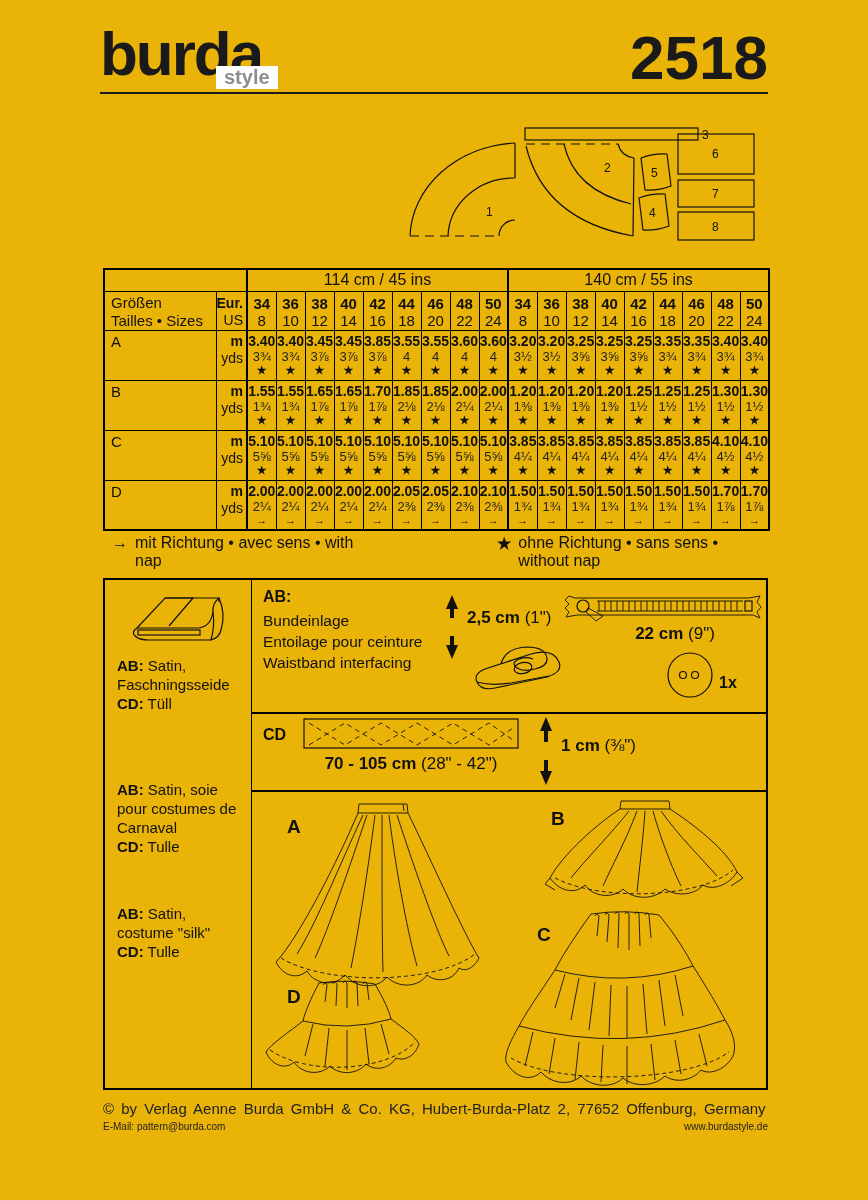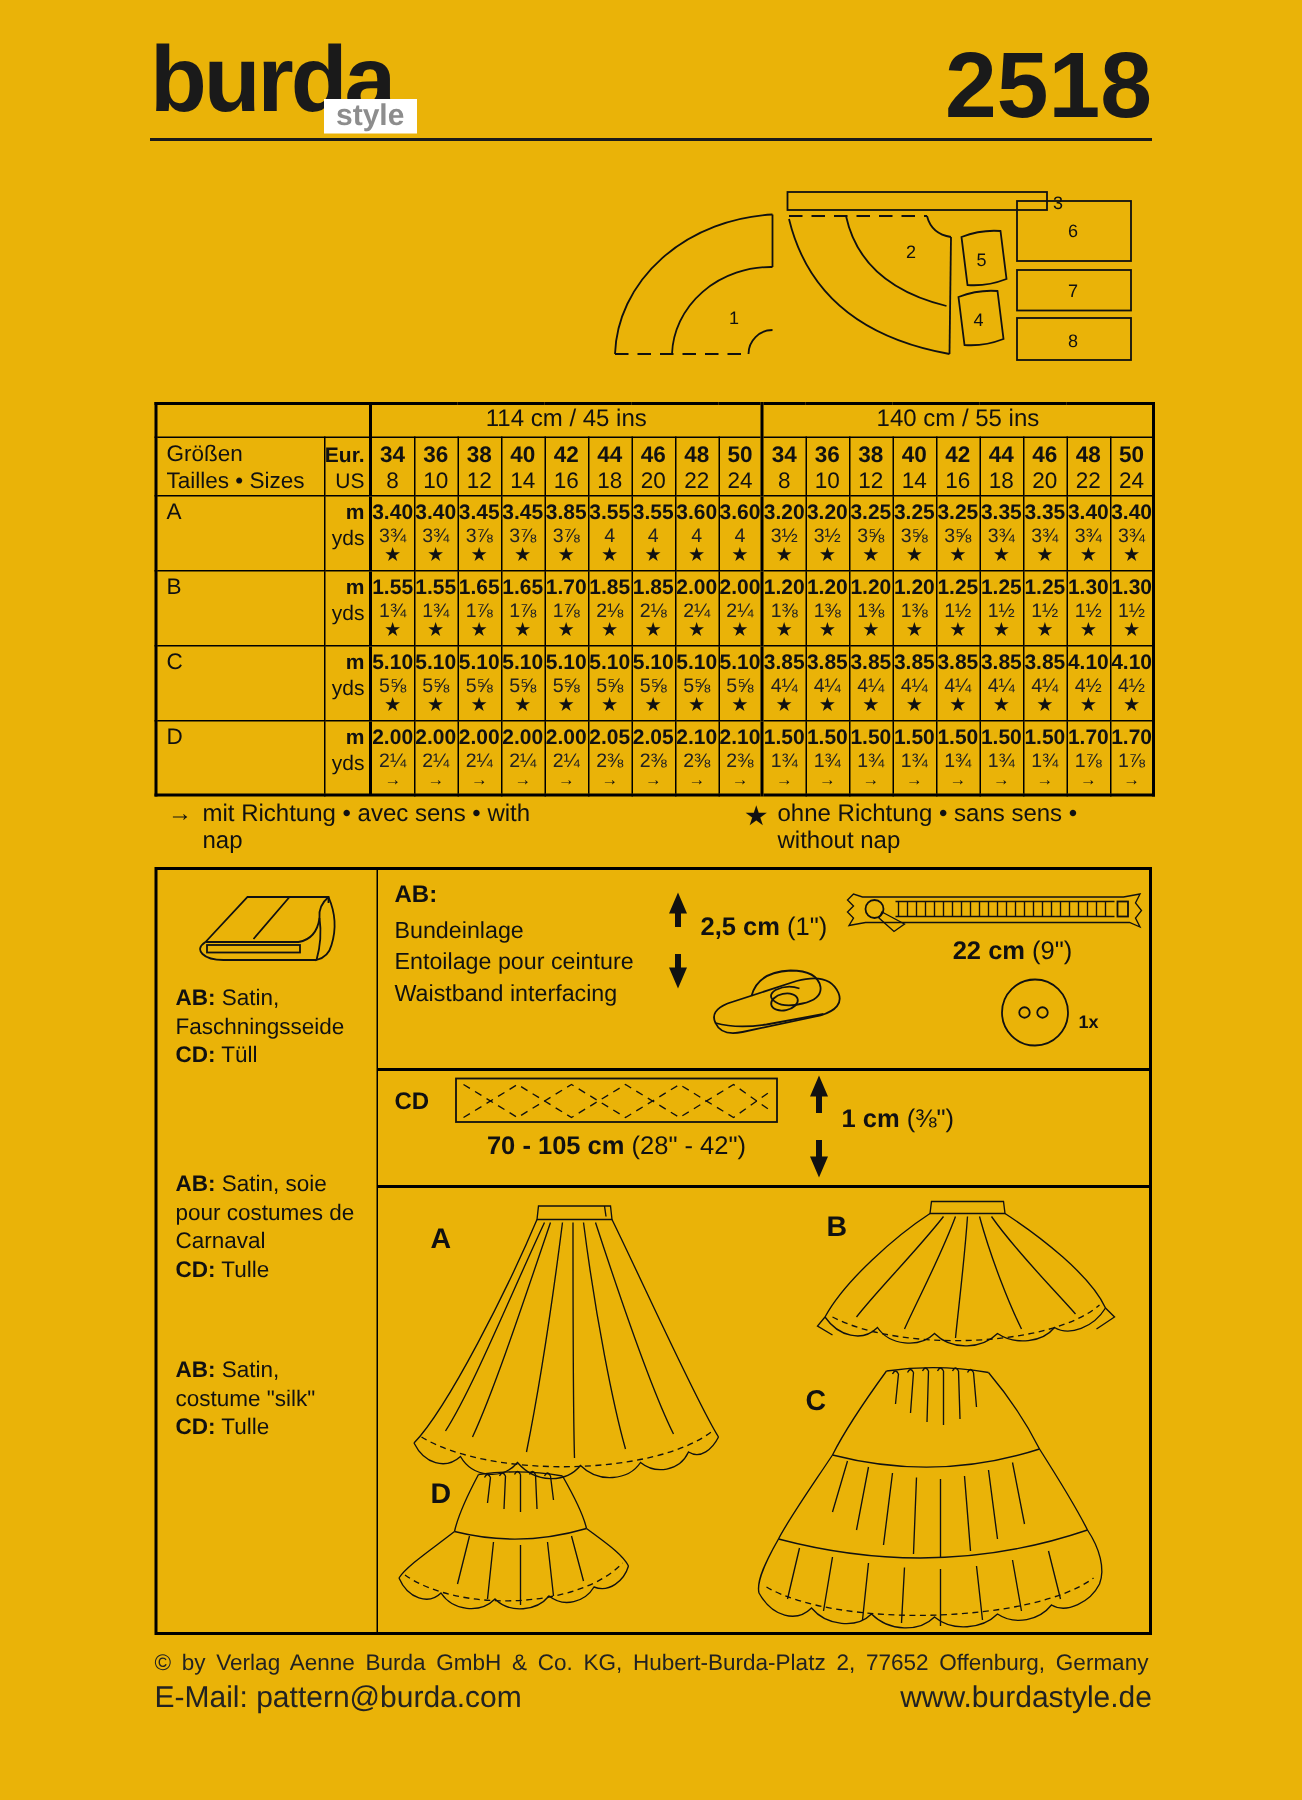--- a/index.html
+++ b/index.html
@@ -59,32 +59,32 @@
   .notion-ab { position:absolute; left:158px; top:8px; font-size:16px; font-weight:bold; }
   .notion-lines { position:absolute; left:158px; top:30px; font-size:15.5px; line-height:21px; }
   .arrow-v { position:absolute; }
   .dim { font-size:17px; }
   .dim b { font-weight:bold; }
   .dim-25 { position:absolute; left:362px; top:28px; }
   .iron { position:absolute; left:366px; top:58px; }
   .zipper { position:absolute; left:456px; top:8px; }
   .dim-22 { position:absolute; left:470px; top:44px; width:200px; text-align:center; }
   .button-ic { position:absolute; left:560px; top:70px; }
-  .qty-1x { position:absolute; left:614px; top:94px; font-size:12px; font-weight:bold; }
+  .qty-1x { position:absolute; left:614px; top:94px; font-size:16px; font-weight:bold; }
   .cd-lab { position:absolute; left:158px; top:146px; font-size:16px; font-weight:bold; }
   .elastic { position:absolute; left:198px; top:138px; }
   .dim-70 { position:absolute; left:198px; top:174px; width:216px; text-align:center; }
   .dim-1 { position:absolute; left:456px; top:156px; }
   .view-label { position:absolute; font-size:19px; font-weight:bold; }
   .skirt { position:absolute; }
   .thin path, .thin line, .thin polyline { stroke-width:0.9; }
 
   
   .foot1 { position:absolute; left:103px; top:1100px; width:665px; font-size:15px; color:#222; word-spacing:3px; }
-  .foot2 { position:absolute; left:103px; top:1121px; width:665px; display:flex; justify-content:space-between; font-size:20px; color:#222; }
+  .foot2 { position:absolute; left:103px; top:1121px; width:665px; display:flex; justify-content:space-between; font-size:10px; color:#222; }
 </style>
 </head>
 <body>
 
 <div id="page">
 
   <div class="brand">burda</div>
   <div class="brand-sub">style</div>
   <div class="head-rule"></div>
   <div class="pattern-no">2518</div>

